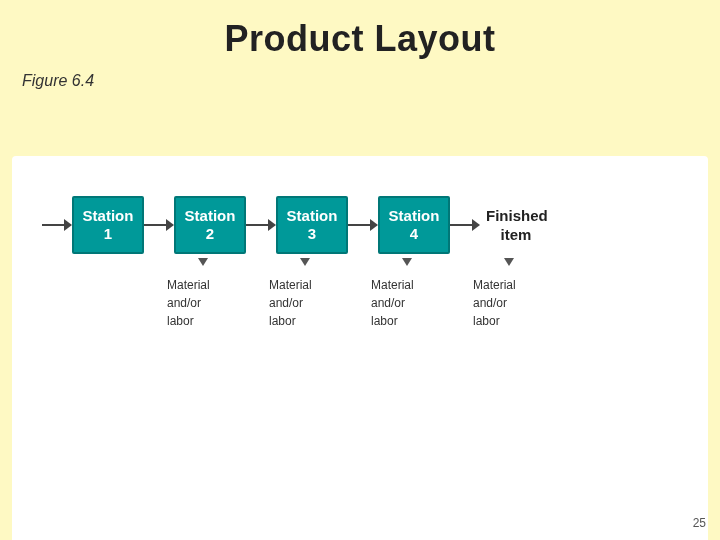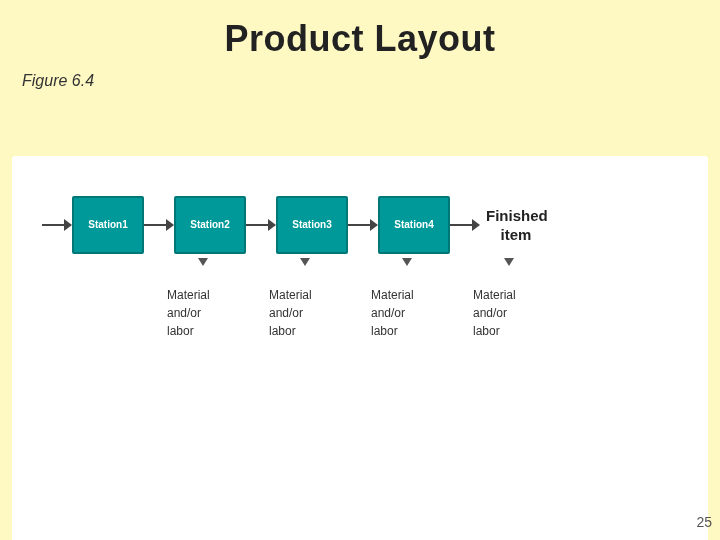--- a/index.html
+++ b/index.html
@@ -91,27 +91,27 @@
       border-top: 6px solid transparent;
       border-bottom: 6px solid transparent;
       border-left: 8px solid #444;
       position: absolute;
       right: 0;
     }
 
     .station-box {
       background: #009999;
       color: #fff;
-      font-size: 10px;
+      font-size: 15px;
       font-weight: bold;
       text-align: center;
       width: 72px;
       height: 58px;
       display: flex;
-      flex-direction: row;
+      flex-direction: column;
       align-items: center;
       justify-content: center;
       border-radius: 2px;
       flex-shrink: 0;
       border: 2px solid #007777;
       line-height: 1.2;
     }
 
     .finished-label {
       font-size: 15px;
@@ -123,21 +123,21 @@
       flex-shrink: 0;
       margin-left: 6px;
     }
 
     
     .material-row {
       display: flex;
       align-items: flex-start;
       justify-content: flex-start;
       padding-left: 10px;
-      margin-top: 20px;
+      margin-top: 10px;
     }
 
     .material-spacer {
       width: 95px;
       flex-shrink: 0;
     }
 
     .material-item {
       font-size: 12px;
       color: #333;
@@ -150,22 +150,22 @@
       text-align: center;
       font-size: 18px;
       font-weight: bold;
       color: #222;
       margin-top: 30px;
     }
 
     .page-number {
       position: absolute;
       bottom: 10px;
-      right: 8px;
-      font-size: 14px;
+      right: 14px;
+      font-size: 12px;
       color: #555;
     }
 
     .down-arrows-row {
       display: flex;
       align-items: flex-start;
       padding-left: 10px;
       margin-top: 4px;
     }
 

